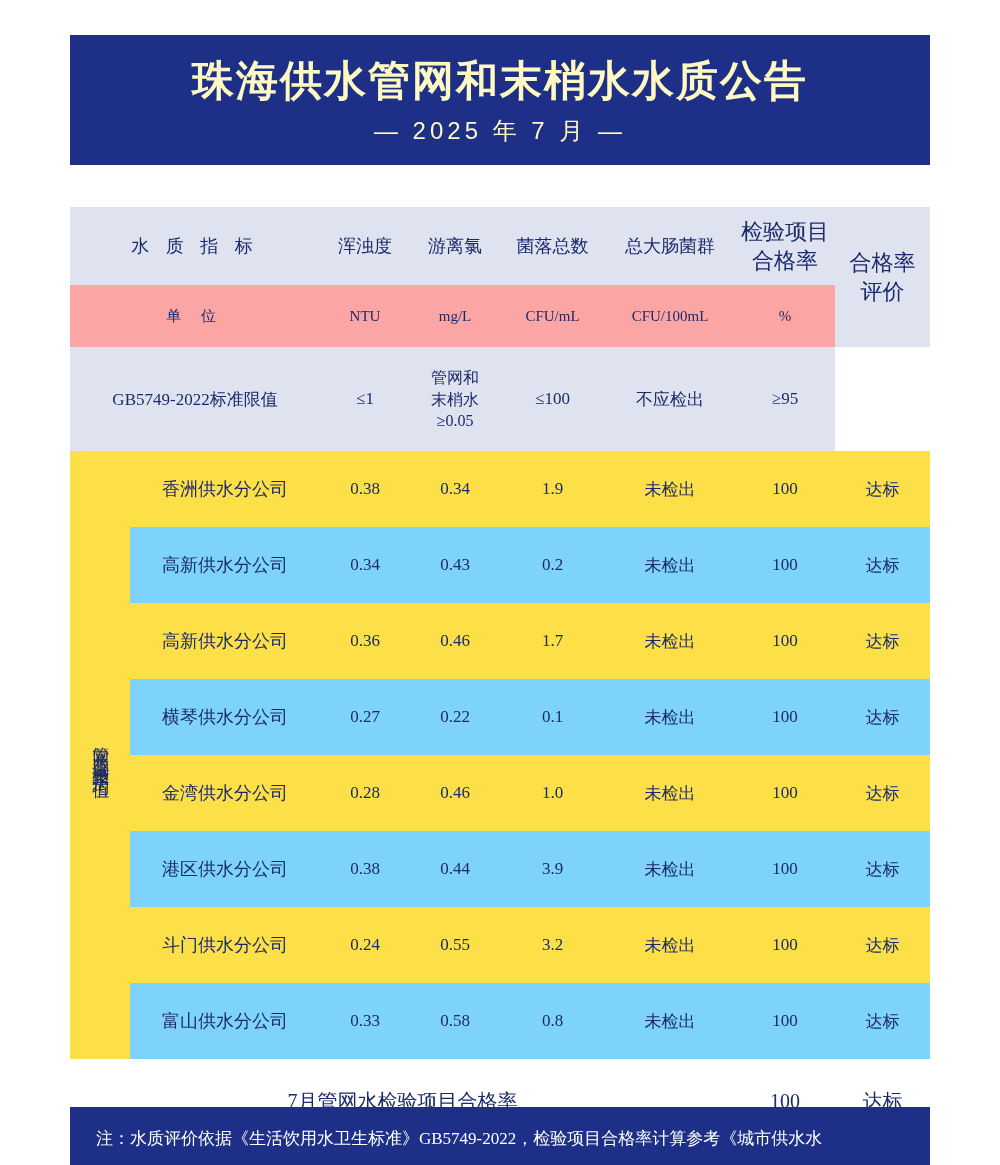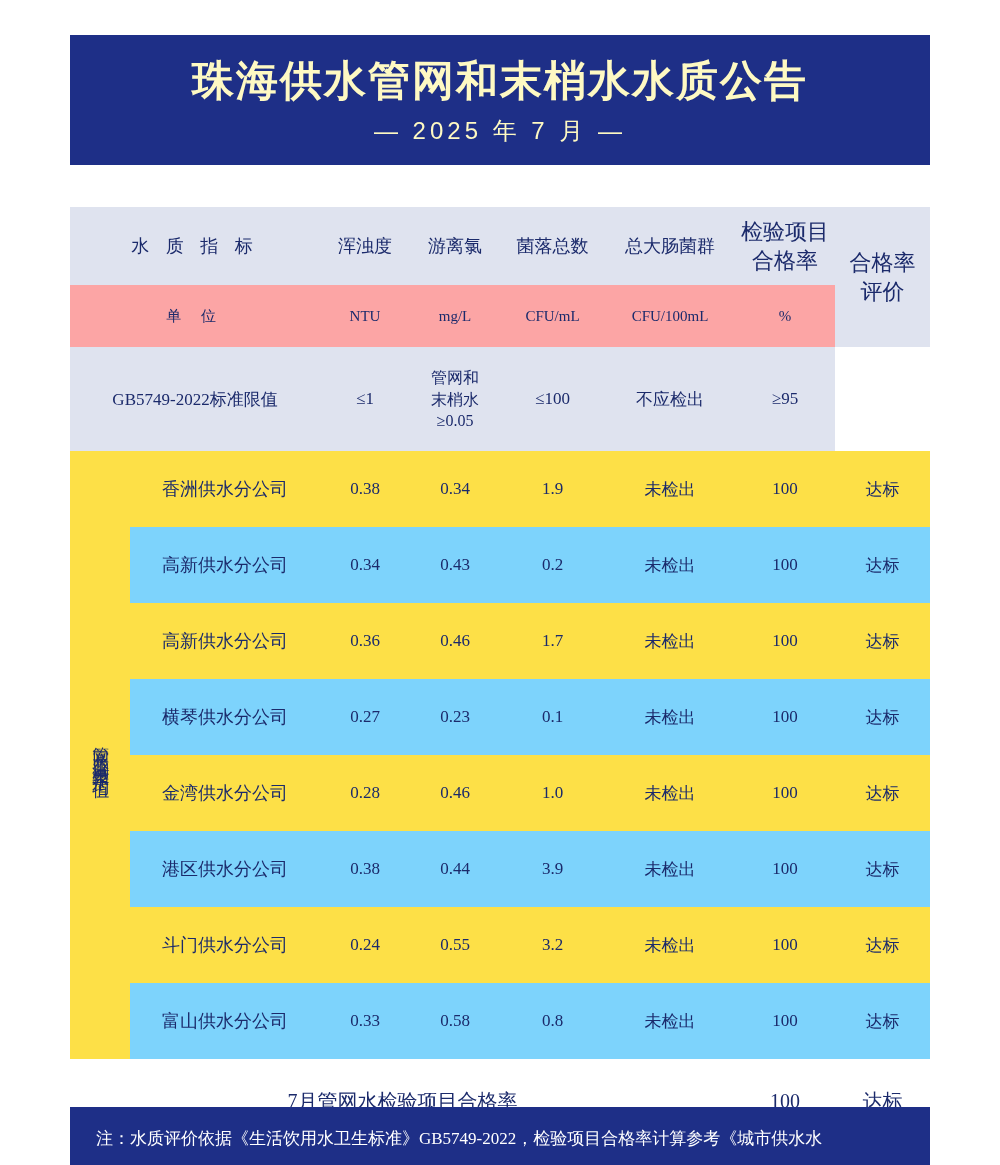--- a/index.html
+++ b/index.html
@@ -222,21 +222,21 @@
         <td>0.36</td>
         <td>0.46</td>
         <td>1.7</td>
         <td>未检出</td>
         <td>100</td>
         <td>达标</td>
       </tr>
       <tr class="row-data-b">
         <td class="name-cell">横琴供水分公司</td>
         <td>0.27</td>
-        <td>0.23</td>
+        <td>0.22</td>
         <td>0.1</td>
         <td>未检出</td>
         <td>100</td>
         <td>达标</td>
       </tr>
       <tr class="row-data-a">
         <td class="name-cell">金湾供水分公司</td>
         <td>0.28</td>
         <td>0.46</td>
         <td>1.0</td>

